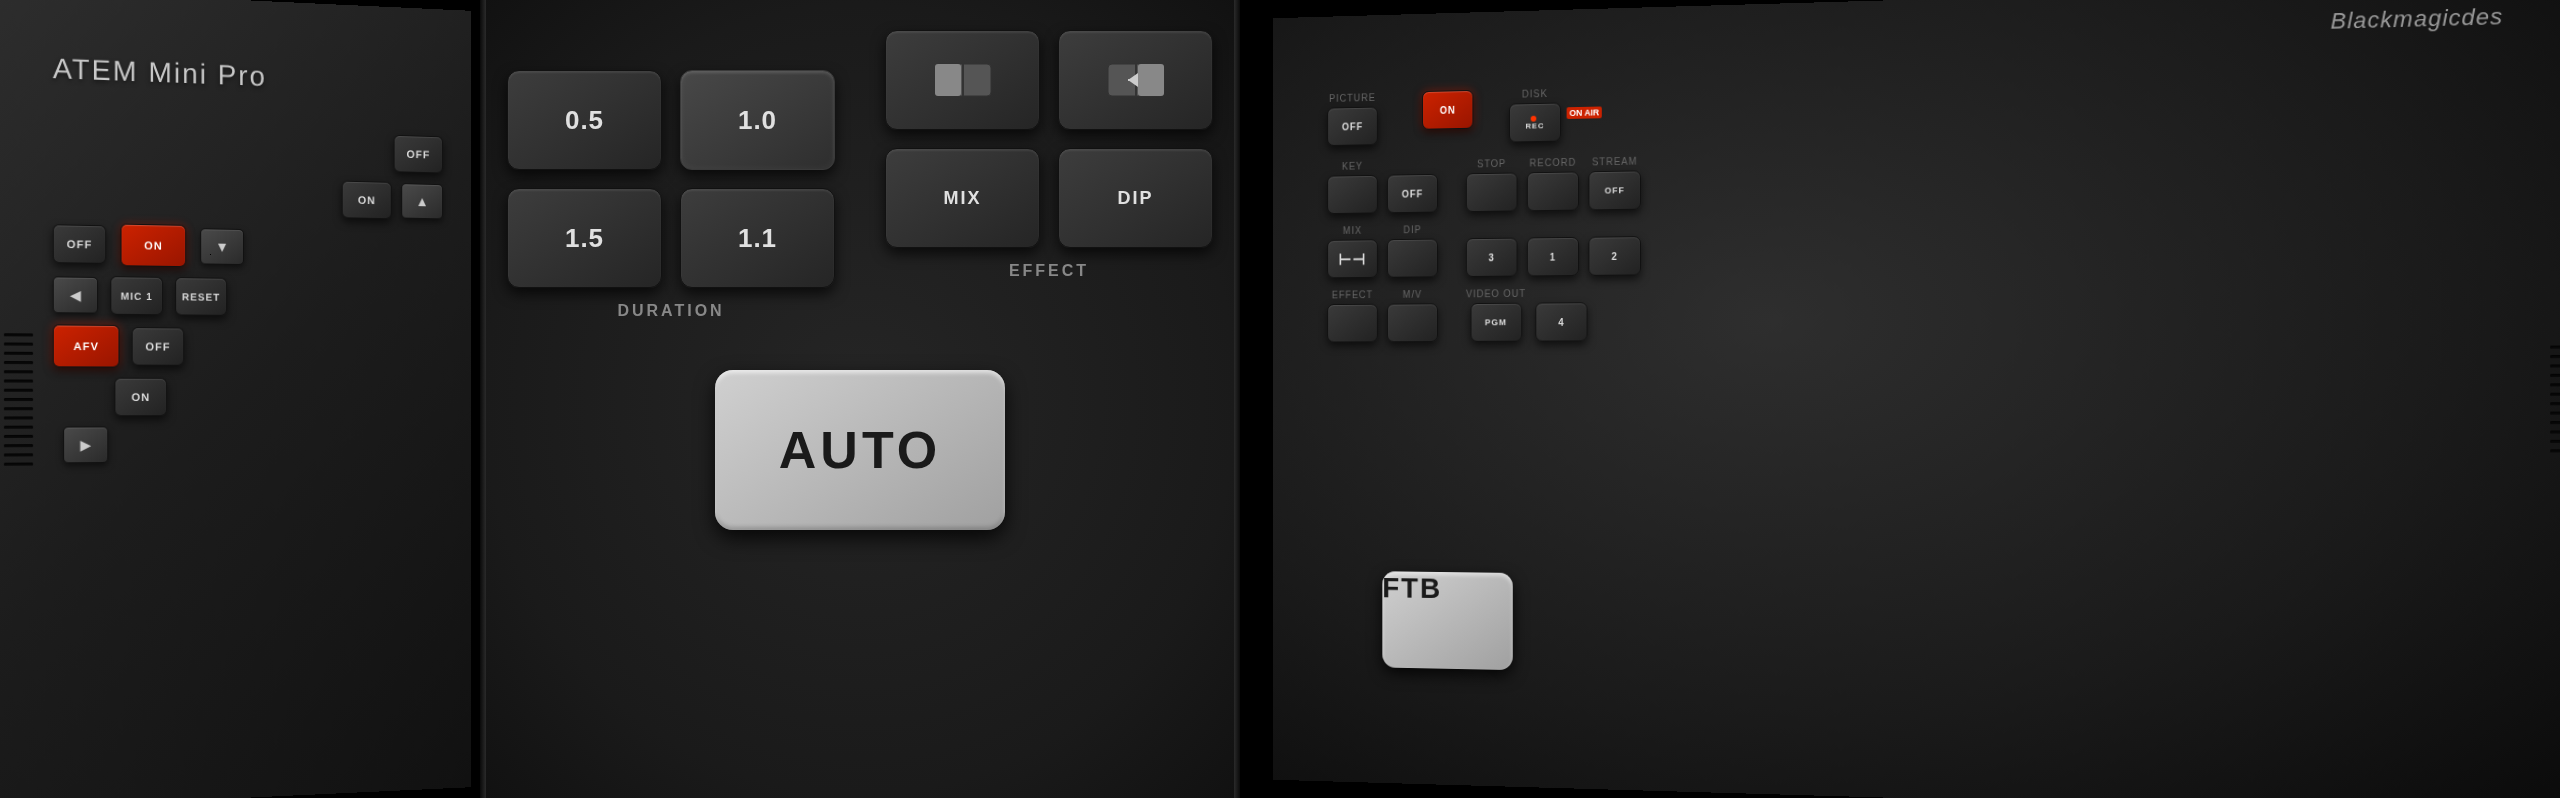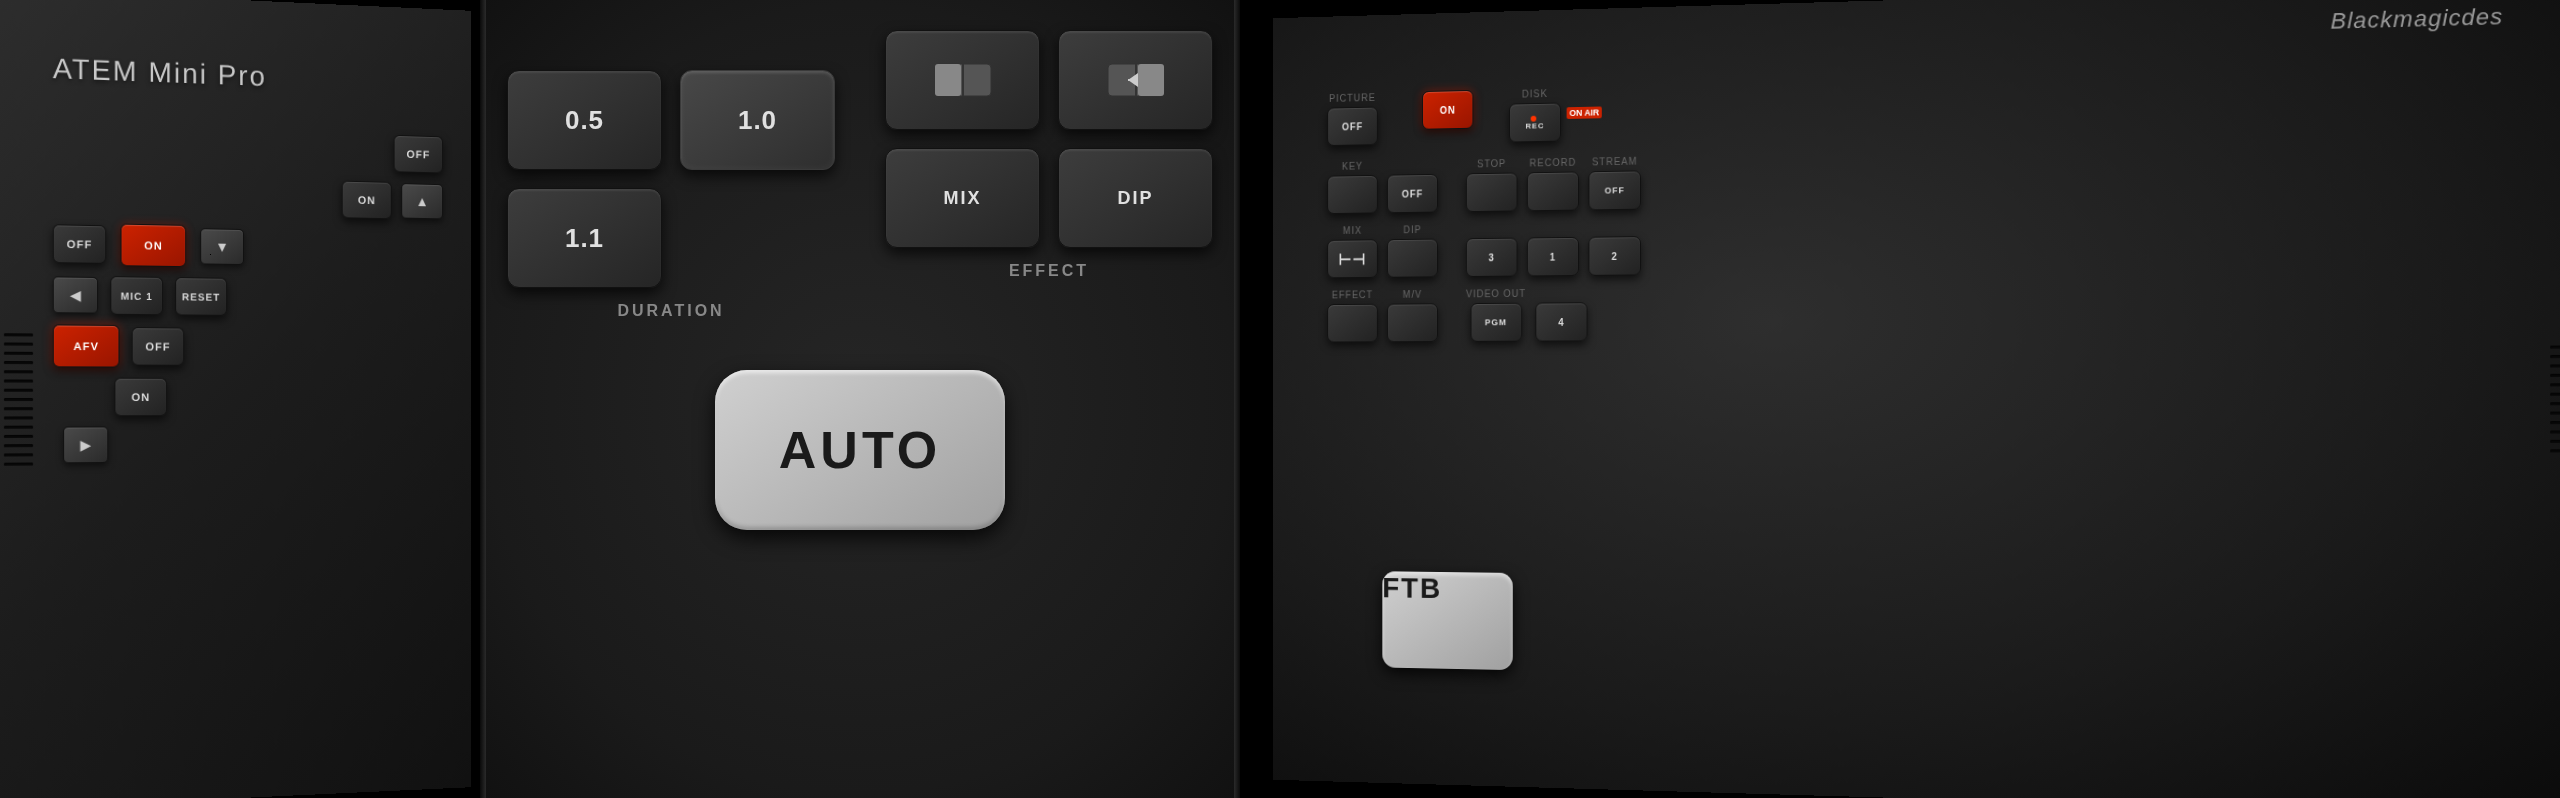--- a/index.html
+++ b/index.html
@@ -257,21 +257,21 @@
       letter-spacing: 4px;
       cursor: pointer;
       box-shadow: 0 8px 20px rgba(0,0,0,0.8), inset 0 3px 4px rgba(255,255,255,0.6), inset 0 -3px 4px rgba(0,0,0,0.2);
     }
 
     .auto-btn {
       width: 290px;
       height: 160px;
       background: linear-gradient(145deg, #d0d0d0, #a0a0a0);
       border: none;
-      border-radius: 32px;
+      border-radius: 18px;
       color: #1a1a1a;
       font-size: 52px;
       font-weight: 900;
       letter-spacing: 4px;
       cursor: pointer;
       box-shadow: 0 8px 20px rgba(0,0,0,0.8), inset 0 3px 4px rgba(255,255,255,0.6), inset 0 -3px 4px rgba(0,0,0,0.2);
     }
 
     
     .middle-top {
@@ -479,20 +479,21 @@
 <div class="panel panel-middle">
   <div class="middle-border-left"></div>
   <div class="middle-border-right"></div>
 
   <div class="middle-top">
 
     <div class="duration-section">
       <div class="btn-grid-2x2">
         <button class="dur-btn">0.5</button>
         <button class="dur-btn active">1.0</button>
+        <button class="dur-btn">1.5</button>
         <button class="dur-btn">1.1</button>
       </div>
       <div class="section-label">DURATION</div>
     </div>
 
     <div class="effect-section">
       <div class="btn-grid-2x2">
 
         <button class="effect-btn">
           <span class="effect-icon">

